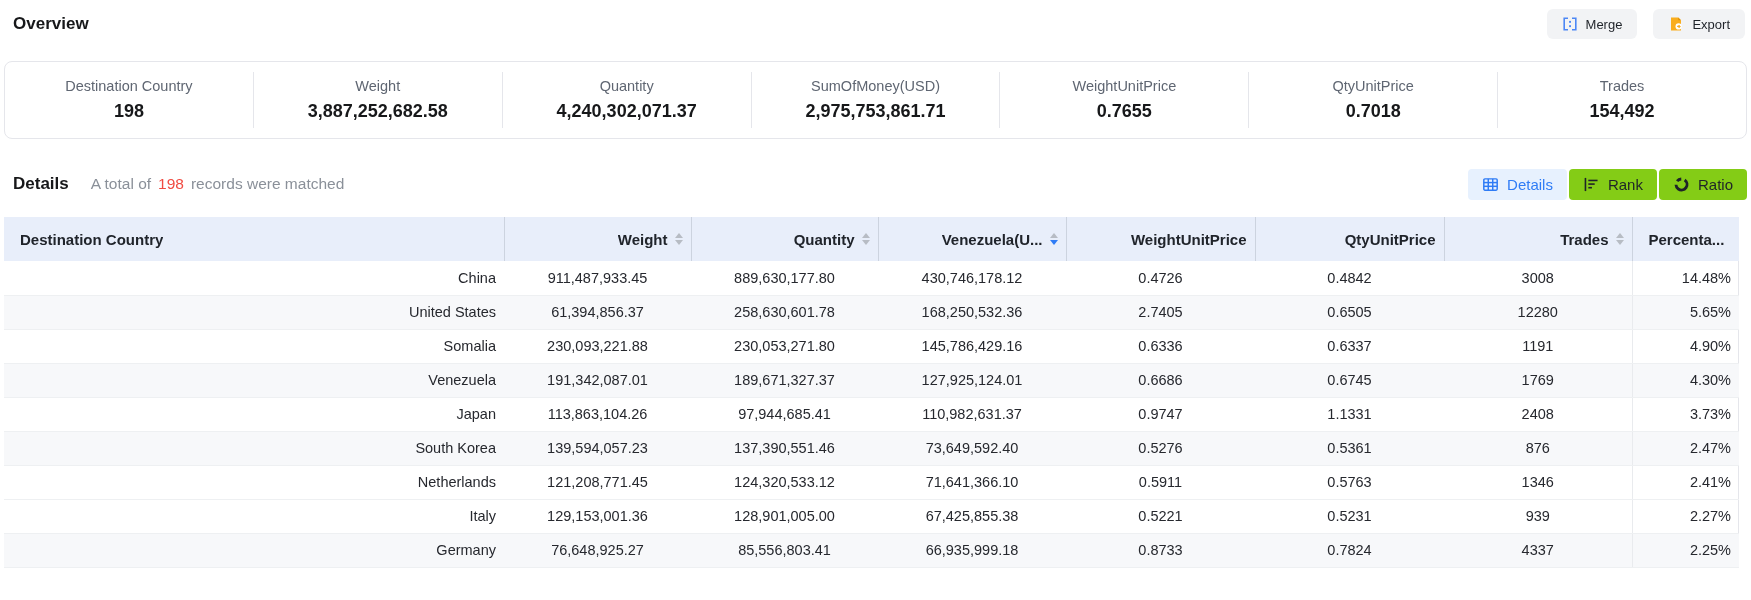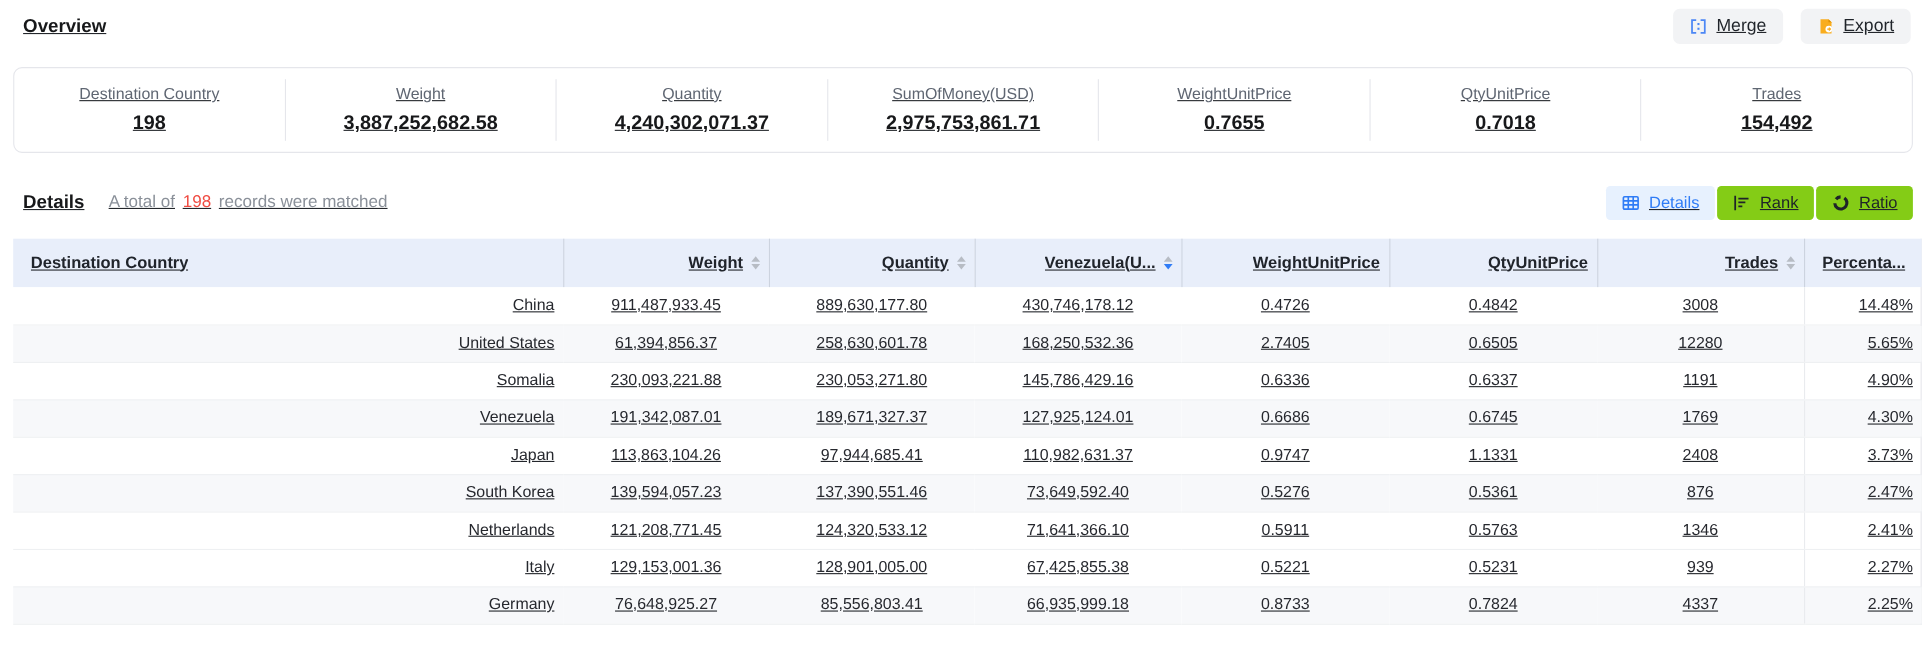--- a/index.html
+++ b/index.html
@@ -1,25 +1,25 @@
 <!DOCTYPE html>
 <html style="--accent: #2f7cf6; --count-red: #f04b42;"><head>
 <meta charset="utf-8">
 <style>
   * { margin:0; padding:0; box-sizing:border-box; }
   html,body { width:1751px; height:600px; overflow:hidden; background:#fff;
               font-family:"Liberation Sans", sans-serif; color:#23262b; }
-  .page { padding:0 12px;text-decoration:underline; }
+  .page { padding:0 4px; }
 
   
   .topbar { height:48px; display:flex; align-items:center; padding:0 2px 0 9px; }
   .page-title { font-size:17px; font-weight:700; color:#17181a; }
   .topbar-actions { margin-left:auto; display:flex; gap:16px; }
   .tool-btn { display:inline-flex; align-items:center; gap:8px; border:none; cursor:pointer;
-              background:#f2f3f5; border-radius:6px; padding:7px 15px; font-size:16px;
+              background:#f2f3f5; border-radius:6px; padding:7px 15px; font-size:13px;
               color:#1f2329; font-family:inherit; }
   .tool-btn svg { display:block; }
 
   
   .stats-card { border:1px solid #e5e6eb; border-radius:8px; height:78px;
                 display:flex; align-items:center; margin-top:13px; }
   .stat { flex:1 1 0; height:56px; display:flex; flex-direction:column;
           align-items:center; justify-content:center; gap:7px; }
   .stat + .stat { border-left:1px solid #e5e6eb; }
   .stat-label { font-size:14.5px; color:#5f6672; }

